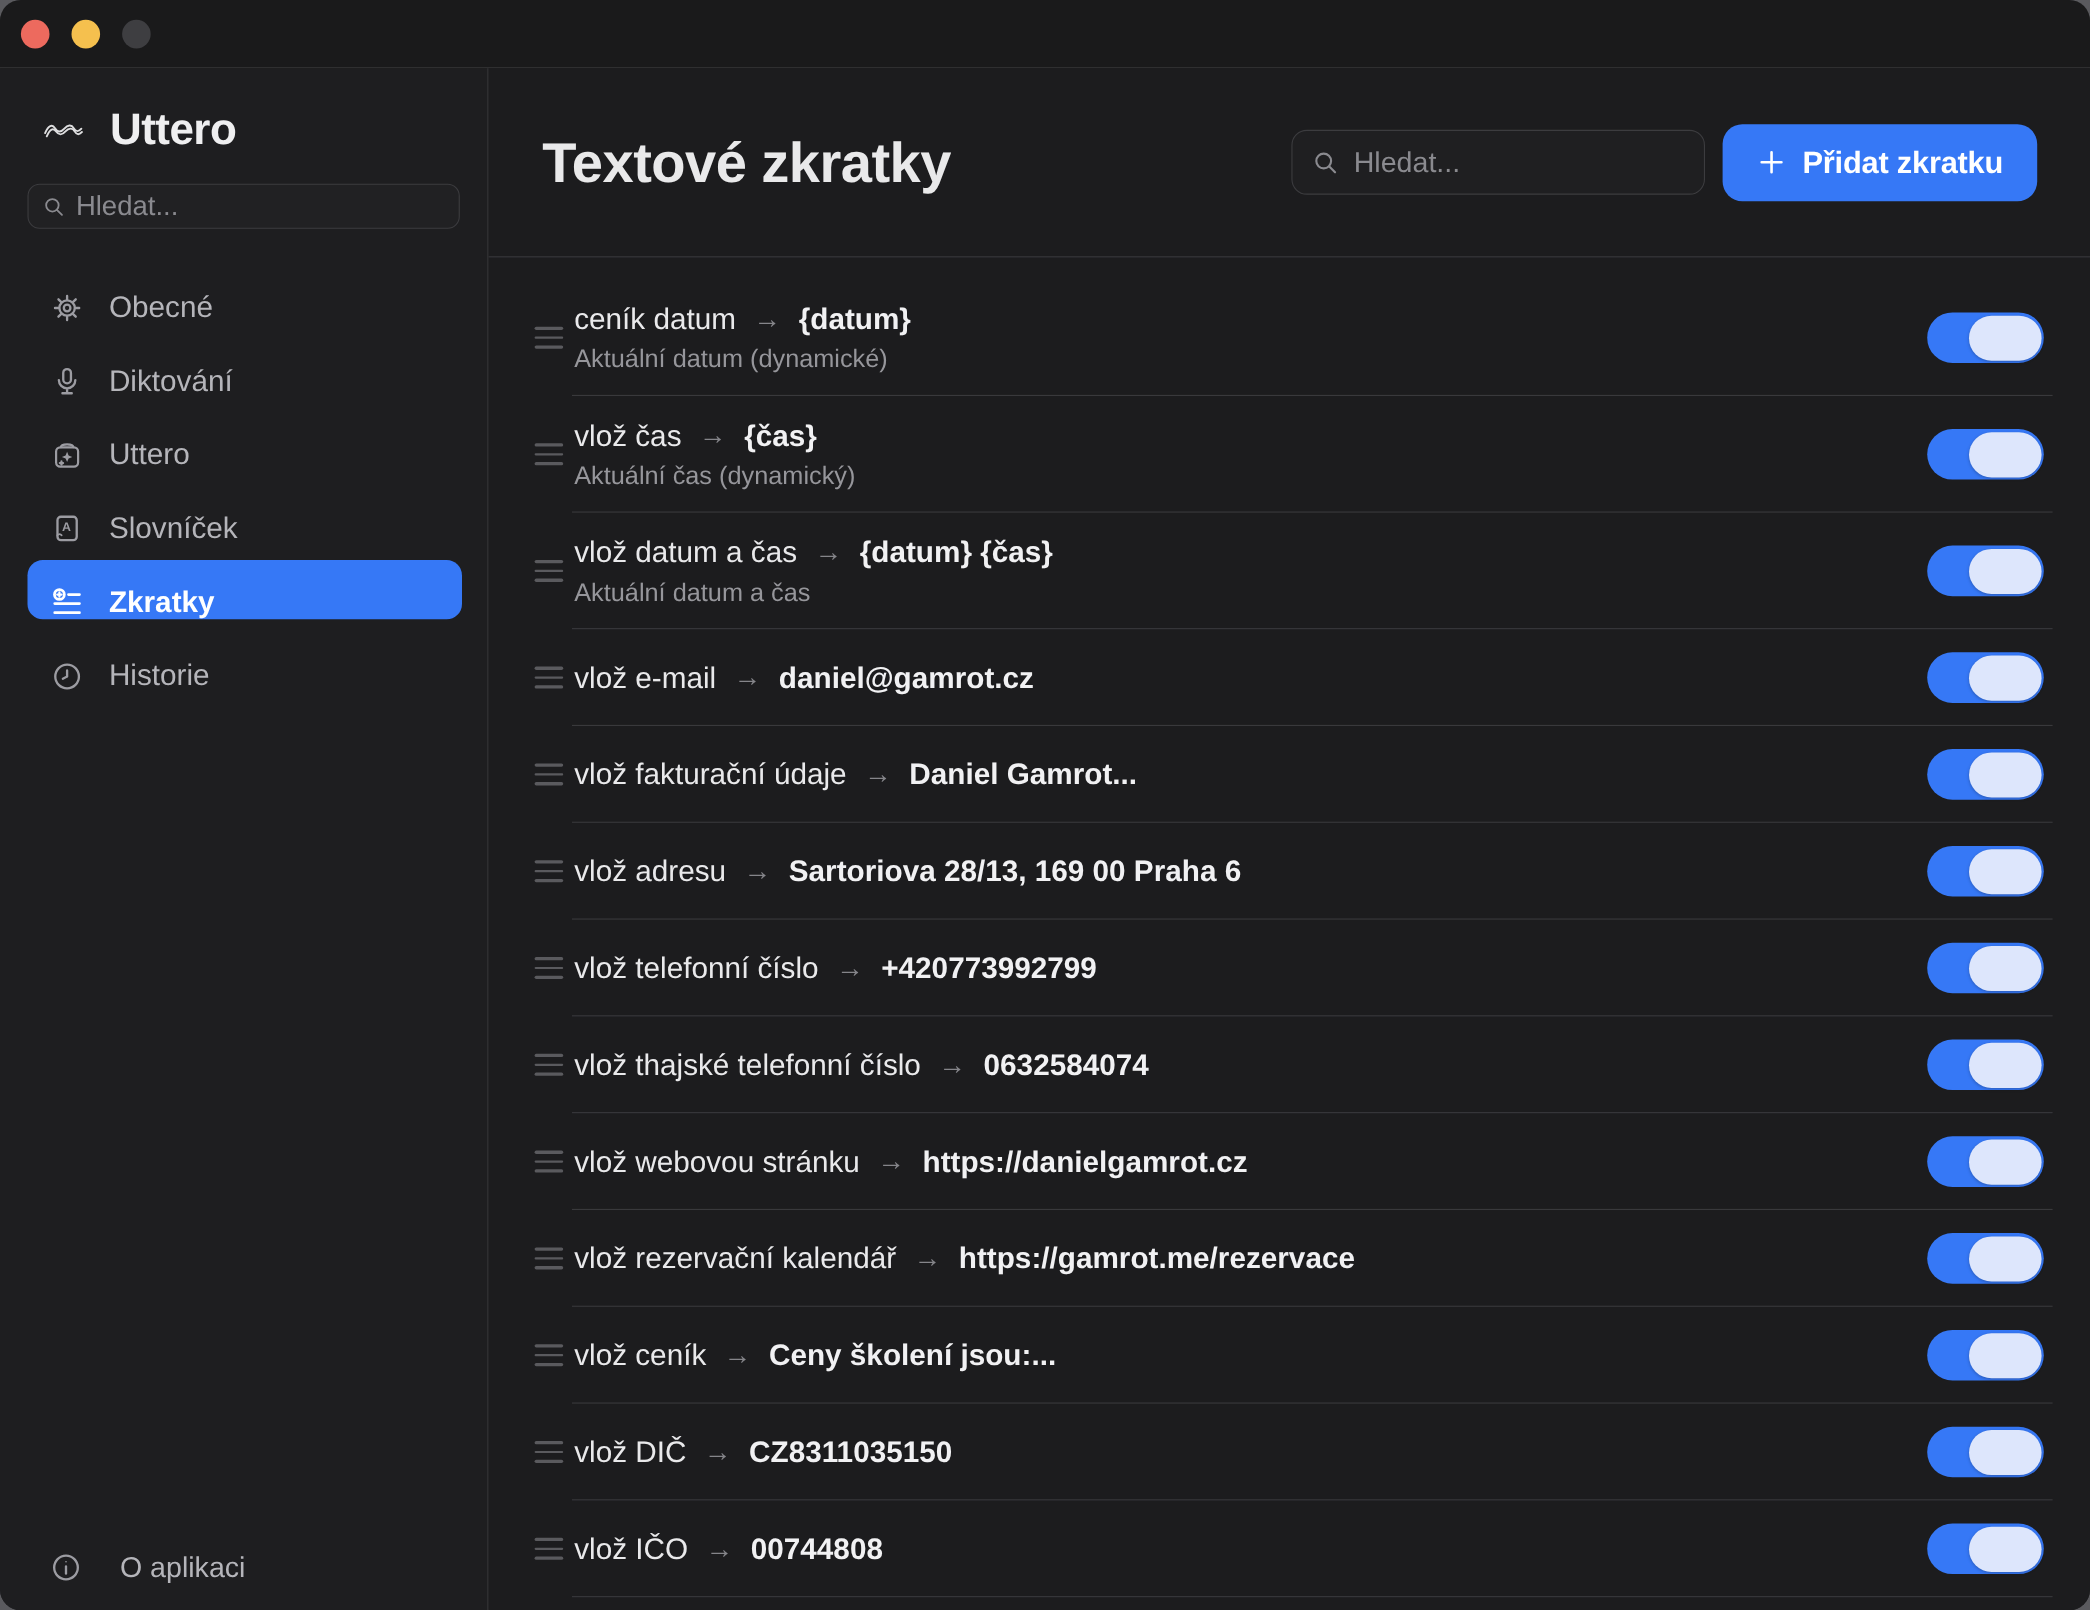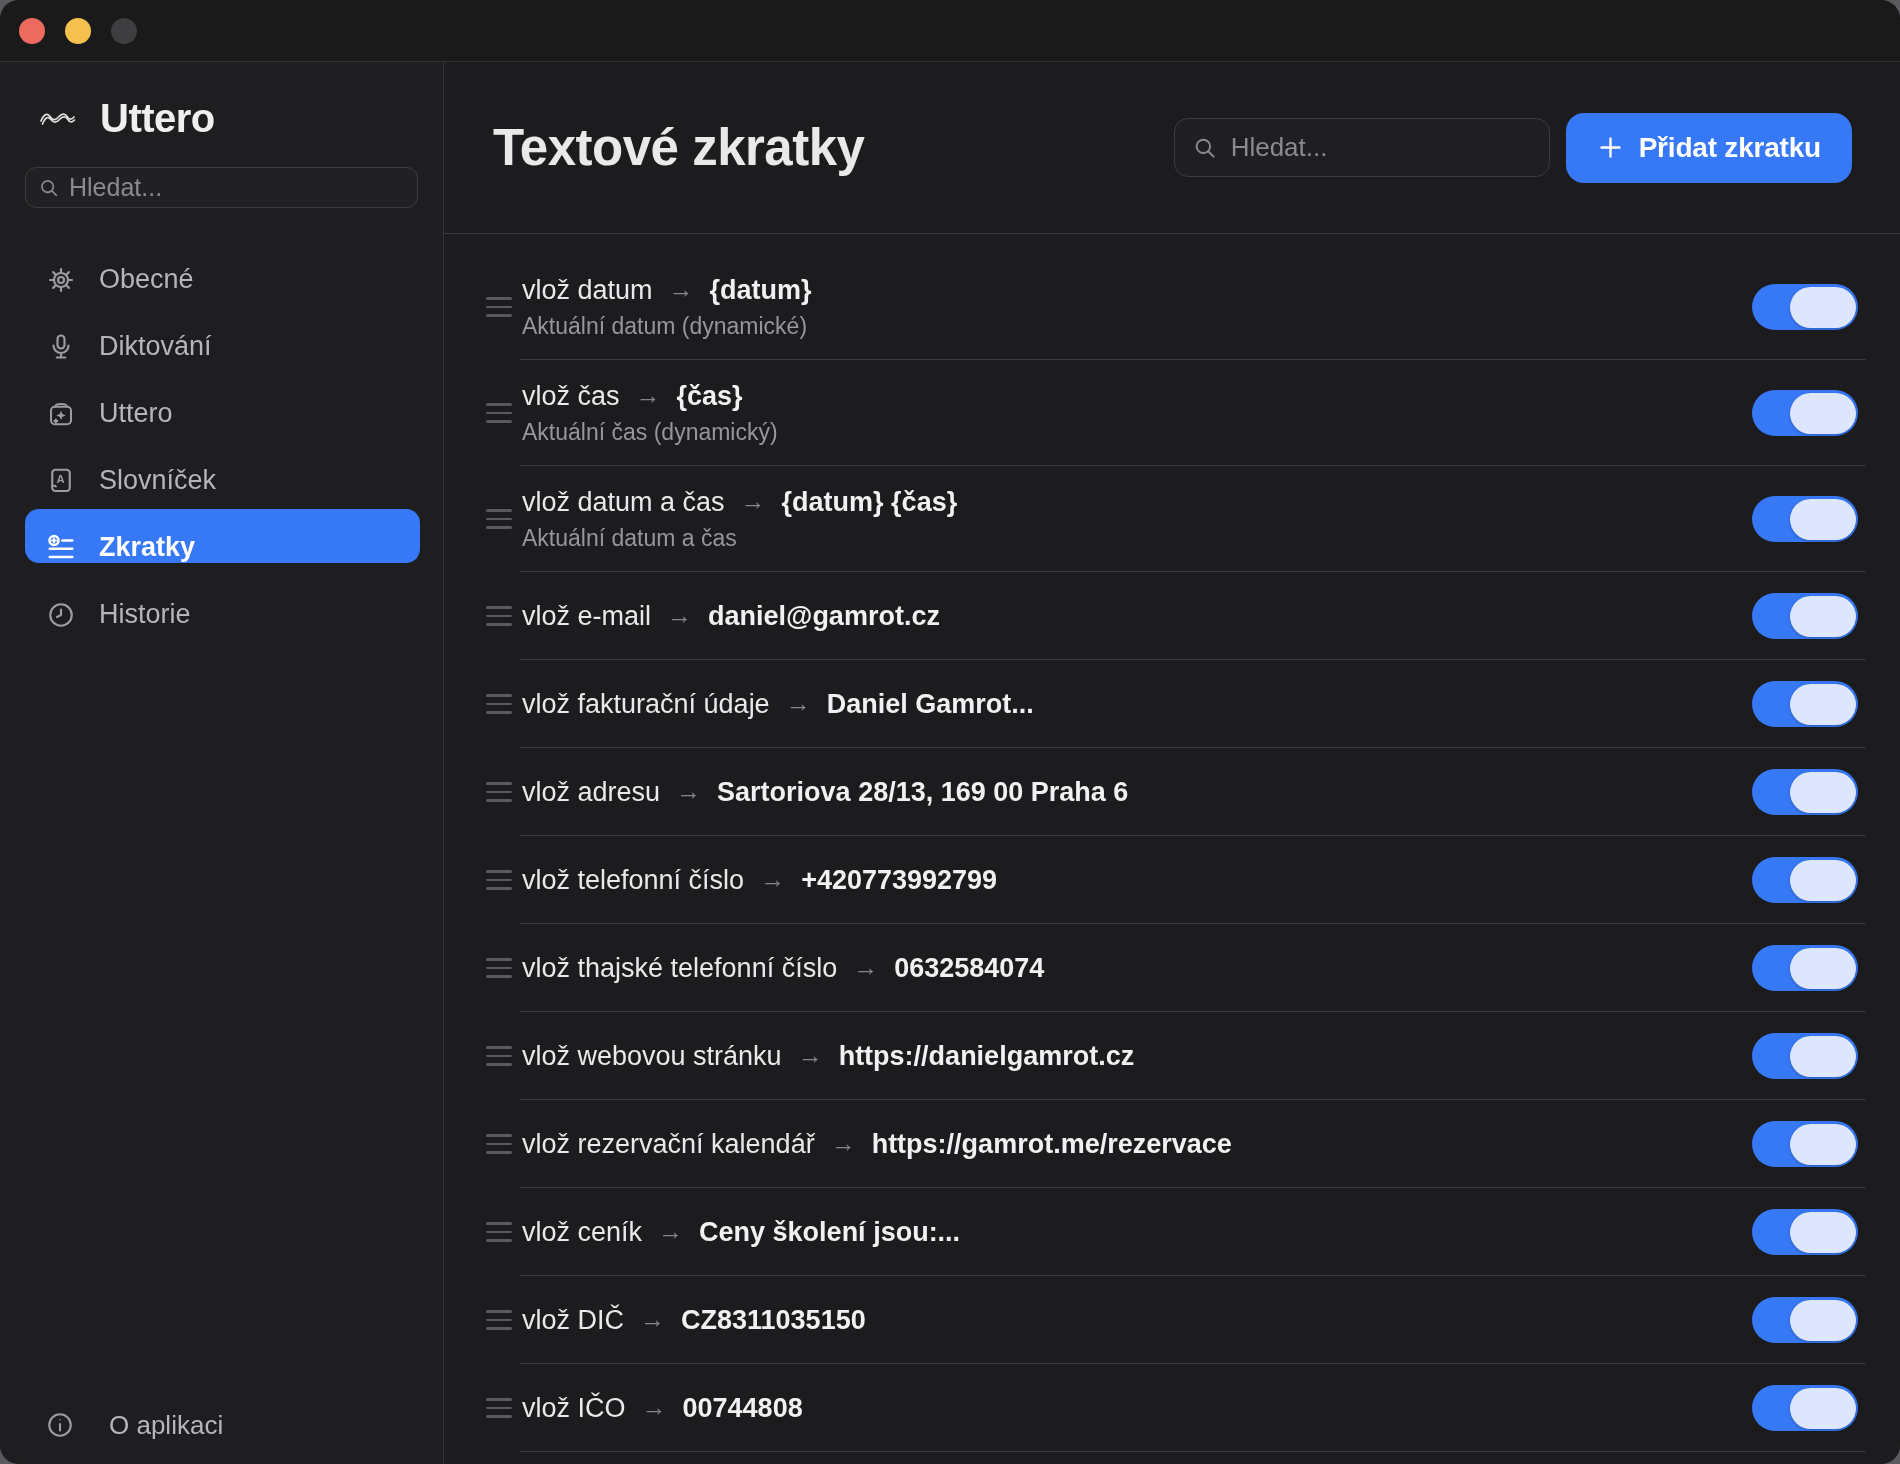--- a/index.html
+++ b/index.html
@@ -281,21 +281,21 @@
 
       <div class="list">
   <div class="row with-sub">
     <span class="drag-handle">
               <i></i>
               <i></i>
               <i></i>
             </span>
     <div class="row-text">
       <div class="row-line1">
-        <span class="row-name">vlož datum</span>
+        <span class="row-name">ceník datum</span>
         <span class="row-arrow">→</span>
         <span class="row-value">{datum}</span>
       </div>
       <div class="row-sub">Aktuální datum (dynamické)</div>
     </div>
     <span class="toggle on">
               <span class="knob"></span>
             </span>
   </div>
 

